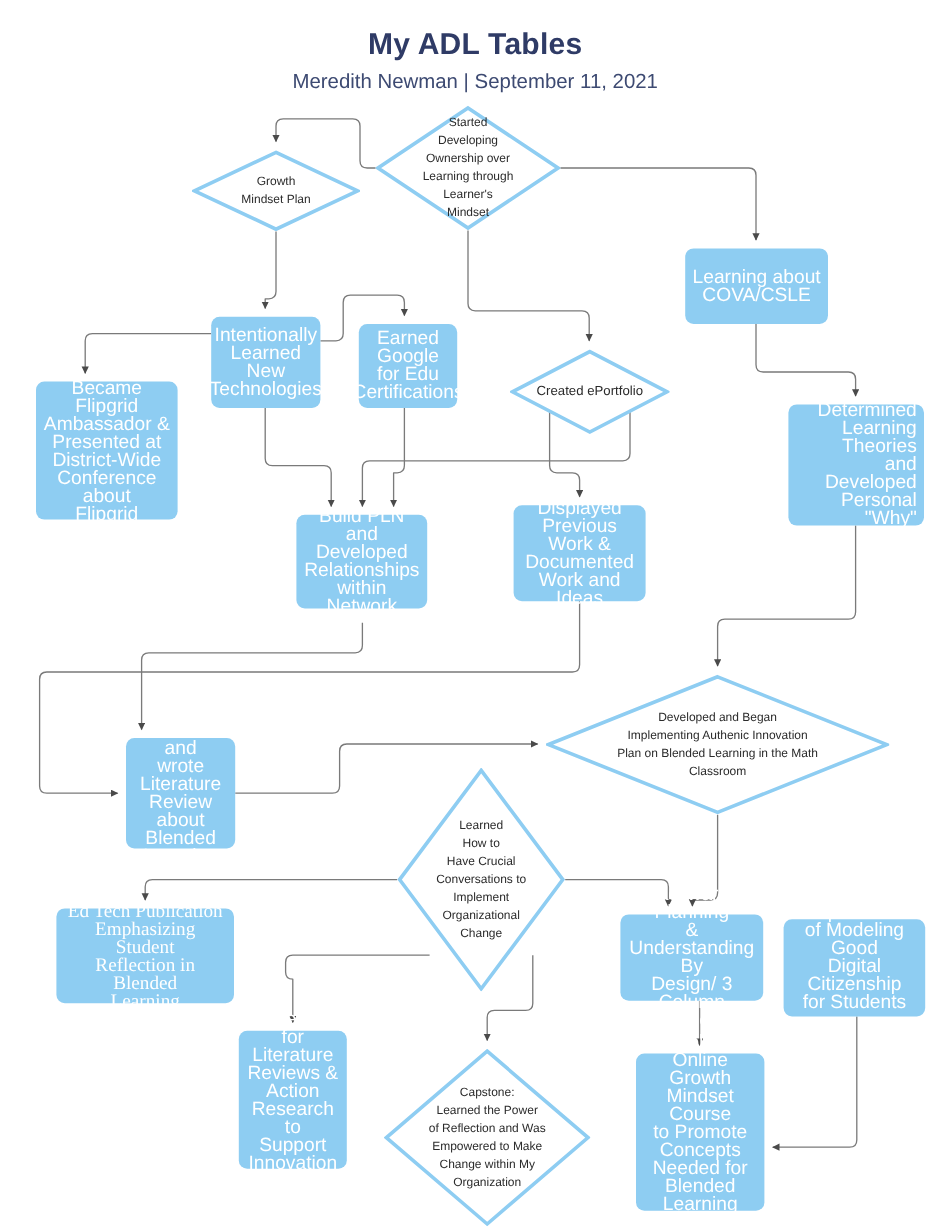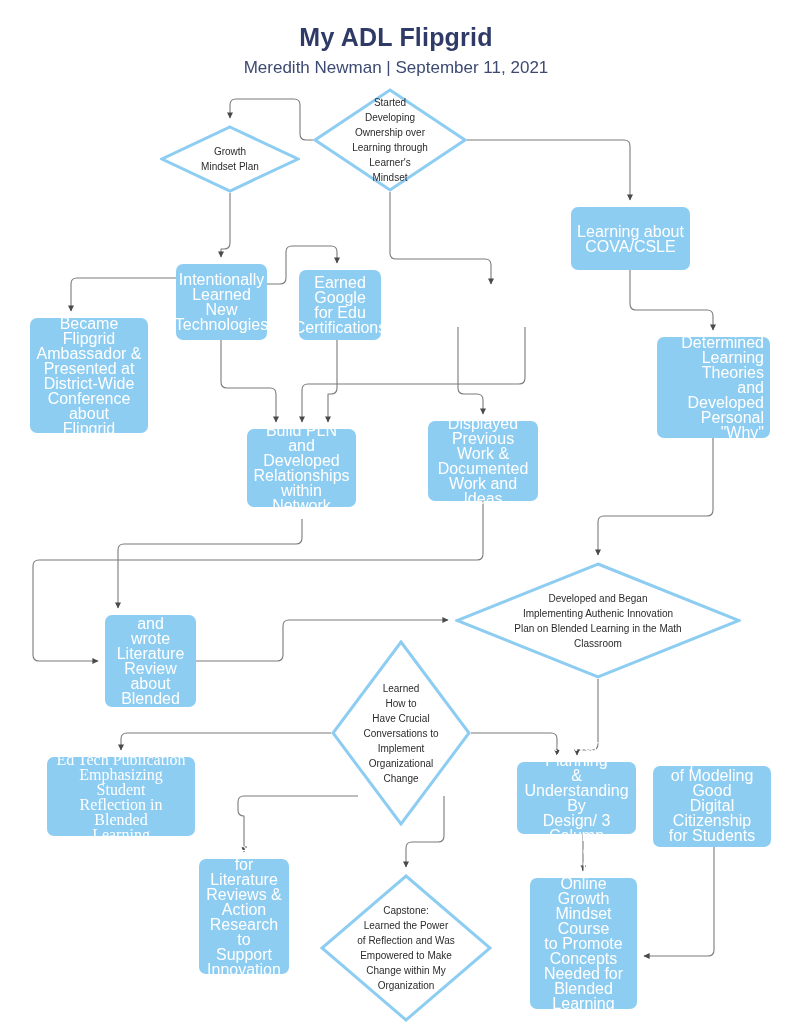--- a/index.html
+++ b/index.html
@@ -89,21 +89,21 @@
     padding: 0 6px;
   }
   .d-small { font-size: 11px; }
 </style>
 </head>
 <body>
 
 <div id="canvas">
 
   <div class="header">
-    <div class="title">My ADL Flipgrid</div>
+    <div class="title">My ADL Tables</div>
     <div class="subtitle">Meredith Newman  |  September 11, 2021</div>
   </div>
 
   <svg id="edges" viewBox="0 0 792 1024" xmlns="http://www.w3.org/2000/svg">
     <defs>
       <marker id="ah" markerWidth="7" markerHeight="7" refX="5.6" refY="3" orient="auto" markerUnits="userSpaceOnUse">
         <path d="M0,0 L6.2,3 L0,6 z" fill="#4a4a4a"></path>
       </marker>
     </defs>
     <g fill="none" stroke="#7a7a7a" stroke-width="1.1" stroke-linejoin="round" stroke-linecap="butt" marker-end="url(#ah)">
@@ -161,20 +161,26 @@
     <div class="diamond-label">Growth<br>Mindset Plan</div>
   </div>
 
   <div class="diamond-wrap" style="left:313px; top:88px; width:154px; height:104px;">
     <svg class="diamond-shape" viewBox="0 0 154 104" preserveAspectRatio="none">
       <polygon points="77,2 152,52 77,102 2,52" fill="#ffffff" stroke="#8ecdf2" stroke-width="3"></polygon>
     </svg>
     <div class="diamond-label">Started<br>Developing<br>Ownership over<br>Learning through<br>Learner's<br>Mindset</div>
   </div>
 
+  <div class="diamond-wrap" style="left:425px; top:291px; width:133px; height:71px;">
+    <svg class="diamond-shape" viewBox="0 0 133 71" preserveAspectRatio="none">
+      <polygon points="66.5,2 131,35.5 66.5,69 2,35.5" fill="#ffffff" stroke="#8ecdf2" stroke-width="3"></polygon>
+    </svg>
+    <div class="diamond-label d-small">Created ePortfolio</div>
+  </div>
 
   <div class="diamond-wrap" style="left:455px; top:562px; width:286px; height:117px;">
     <svg class="diamond-shape" viewBox="0 0 286 117" preserveAspectRatio="none">
       <polygon points="143,2 284,58.5 143,115 2,58.5" fill="#ffffff" stroke="#8ecdf2" stroke-width="3"></polygon>
     </svg>
     <div class="diamond-label">Developed and Began<br>Implementing Authenic Innovation<br>Plan on Blended Learning in the Math<br>Classroom</div>
   </div>
 
   <div class="diamond-wrap" style="left:331px; top:640px; width:140px; height:186px;">
     <svg class="diamond-shape" viewBox="0 0 140 186" preserveAspectRatio="none">

